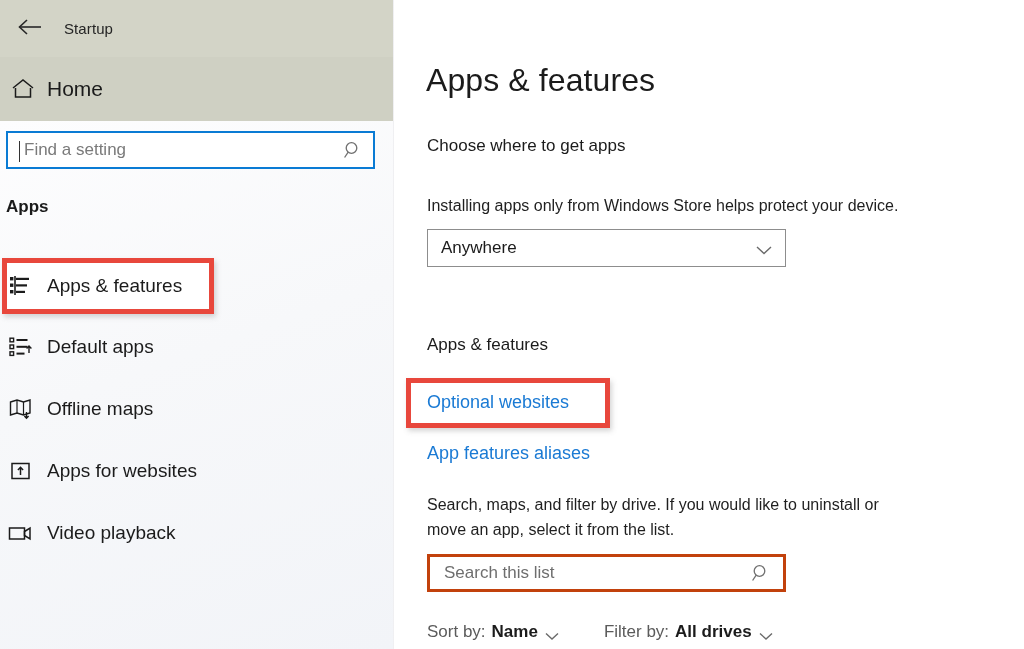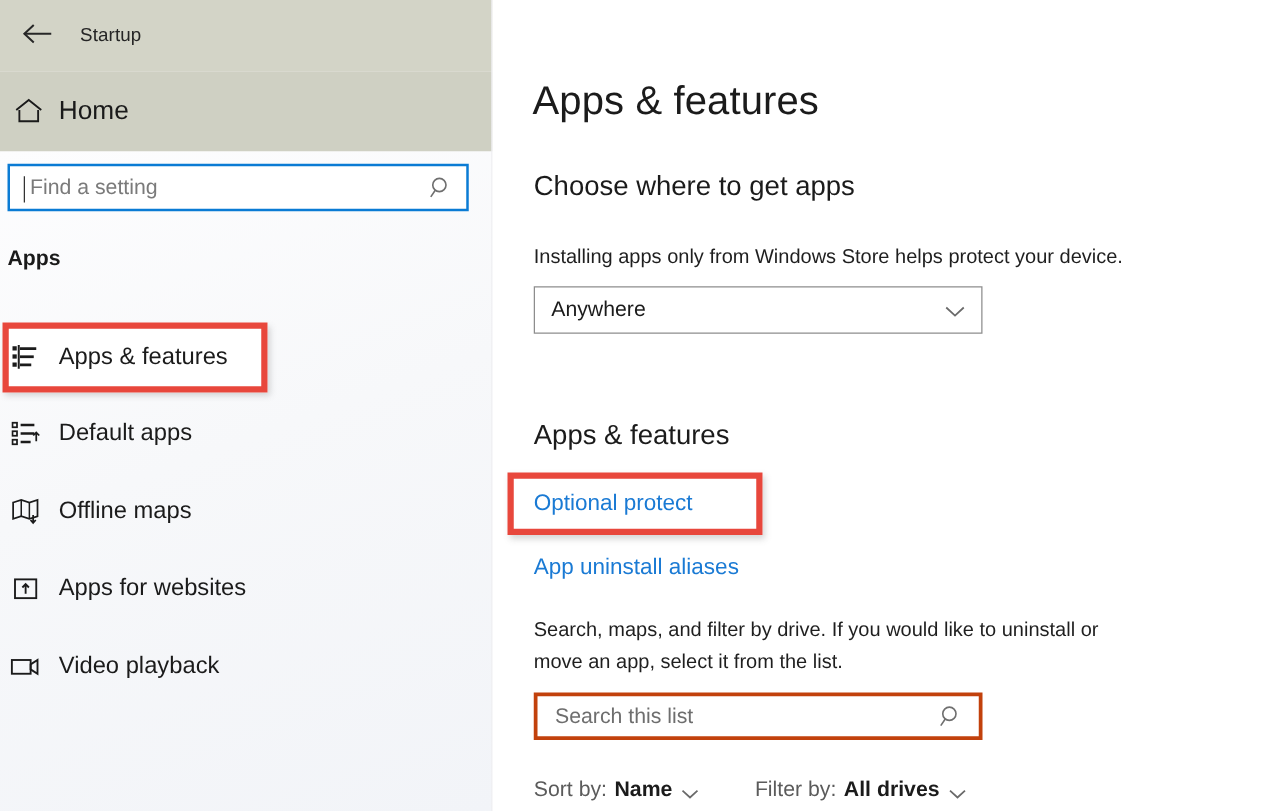--- a/index.html
+++ b/index.html
@@ -169,21 +169,21 @@
   .h1 {
     position: absolute;
     left: 30px; top: 62px;
     font-size: 32px;
     color: #1b1b1b;
     letter-spacing: 0.1px;
   }
   .h2 {
     position: absolute;
     left: 31px;
-    font-size: 22px;
+    font-size: 17px;
     color: #1b1b1b;
   }
   .body-text {
     position: absolute;
     left: 31px;
     font-size: 16px;
     color: #1f1f1f;
     line-height: 25px;
   }
   .combo {
@@ -382,23 +382,23 @@
         <svg width="18" height="12" viewBox="0 0 18 12">
           <path d="M2 3 L9 9.5 L16 3" fill="none" stroke="#6a6a6a" stroke-width="1.4"></path>
         </svg>
       </span>
     </div>
 
     <div class="h2" style="top:335px;">Apps &amp; features</div>
 
     <div class="hl-box" style="left:10px; top:378px; width:204px; height:50px;"></div>
 
-    <div class="link" style="top:392px; z-index:6;">Optional protect</div>
-
-    <div class="link" style="top:443px;">App uninstall aliases</div>
+    <div class="link" style="top:392px; z-index:6;">Optional websites</div>
+
+    <div class="link" style="top:443px;">App features aliases</div>
 
     <div class="body-text" style="top:492px;">Search, maps, and filter by drive. If you would like to uninstall or</div>
     <div class="body-text" style="top:517px;">move an app, select it from the list.</div>
 
     <div class="textbox" style="top:554px;">
       <span class="textbox-placeholder">Search this list</span>
       <span class="textbox-search-icon">
         <svg width="20" height="20" viewBox="0 0 20 20">
           <circle cx="8.5" cy="8" r="5.3" fill="none" stroke="#6f6f6f" stroke-width="1.3"></circle>
           <line x1="5.2" y1="12.2" x2="1.6" y2="17.5" stroke="#6f6f6f" stroke-width="1.3"></line>

